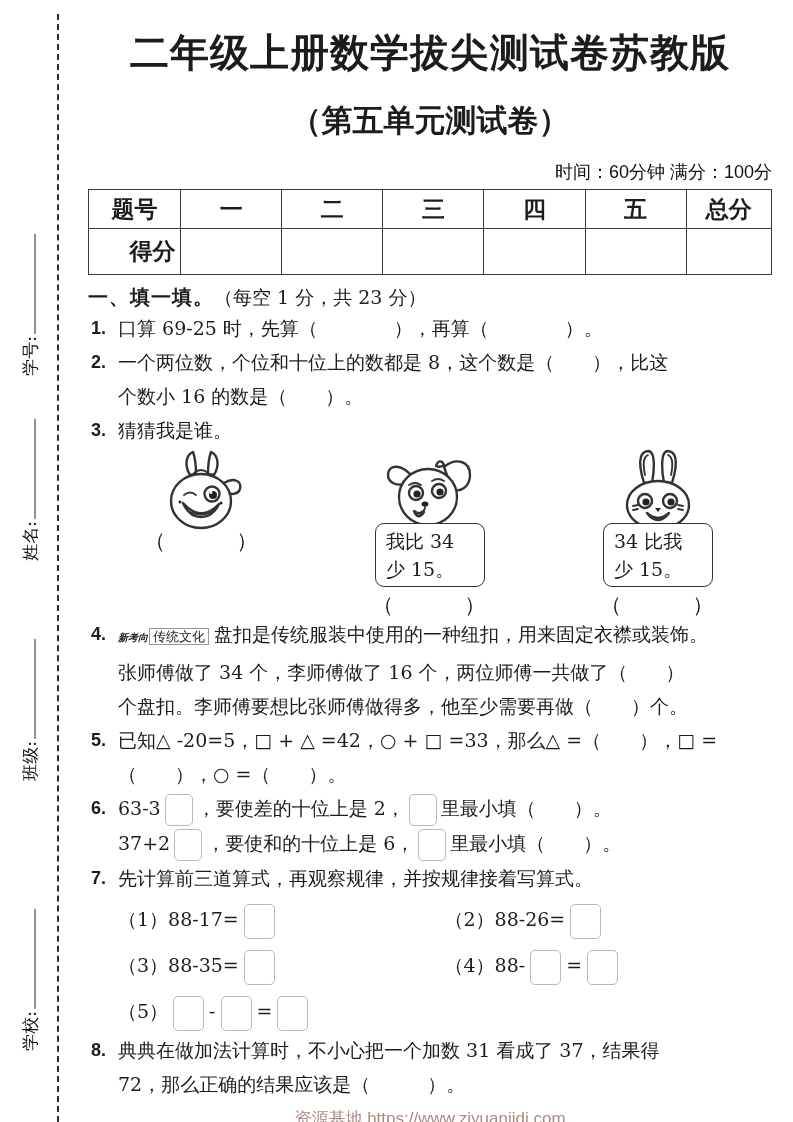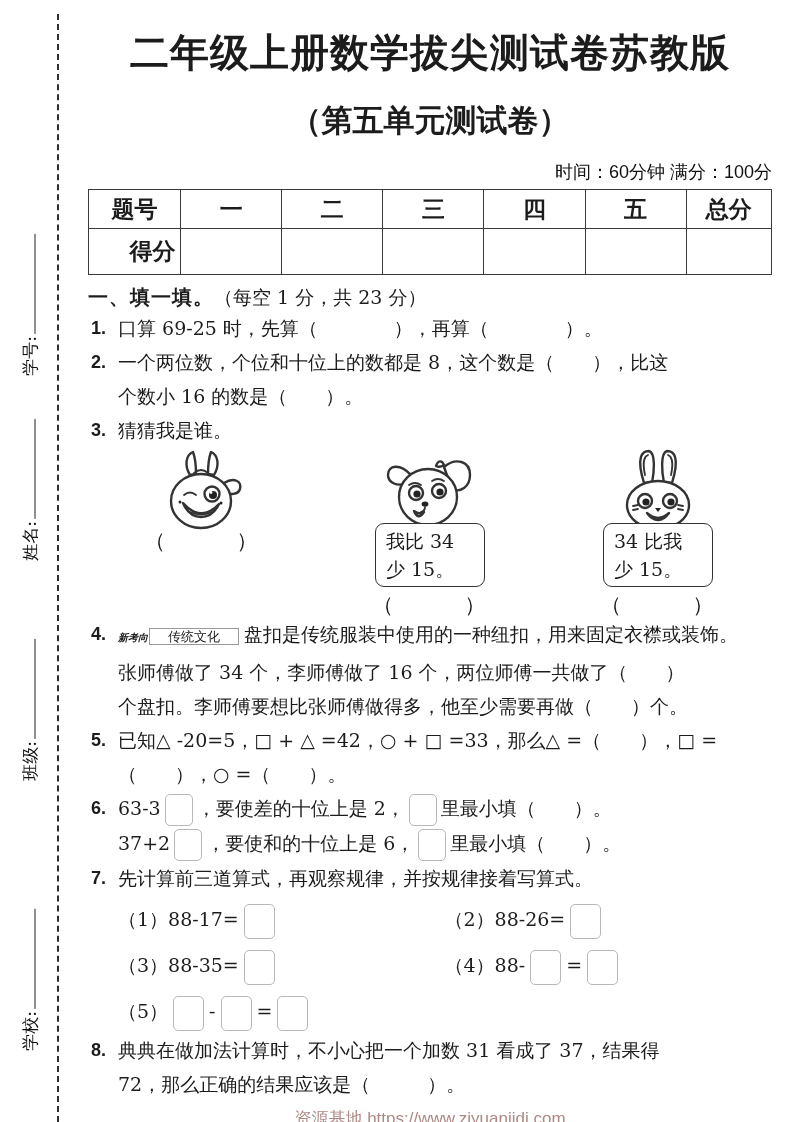--- a/index.html
+++ b/index.html
@@ -65,21 +65,21 @@
     font-family:"Liberation Sans", sans-serif; font-weight:bold; font-size:18px;
   }
   .qline { min-height:34px; }
 
   .badge1 {
     font-family:"Liberation Sans", sans-serif; font-weight:bold;
     font-size:10px; font-style:italic; margin-right:1px;
   }
   .badge2 {
     font-family:"Liberation Sans", sans-serif; font-size:13px;
-    border:1px solid #999; padding:0 18px; margin-right:5px;
+    border:1px solid #999; padding:0 3px; margin-right:5px;
   }
 
   .animals { display:flex; width:100%; margin-top:2px; height:168px; }
   .acol { width:33.33%; text-align:center; position:relative; }
   .acol svg { display:block; margin:0 auto -12px auto; position:relative; z-index:0; }
   .sign {
     position:relative; z-index:1; display:inline-block;
     background:#fff; border:1.7px solid #333; border-radius:9px;
     padding:3px 10px; text-align:left; font-size:19px; line-height:28px;
     min-width:88px;

